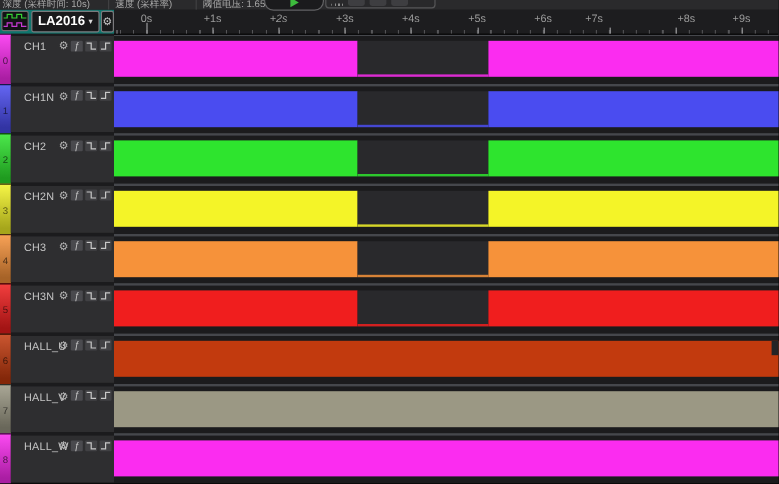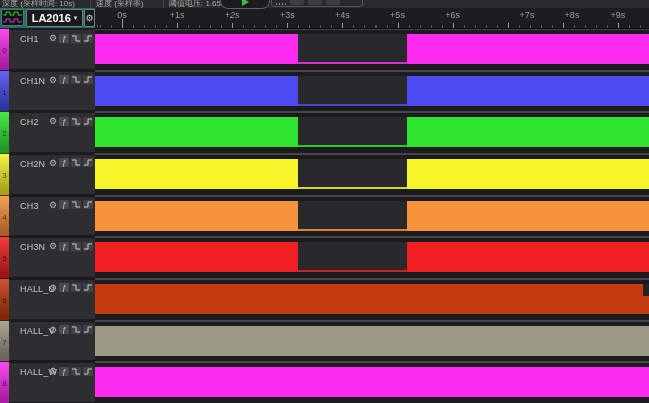--- a/index.html
+++ b/index.html
@@ -108,21 +108,21 @@
       <div class="rlabel" style="left: 137.2px; font-style: italic;">+2s</div>
       <div class="majortick" style="left: 192.3px; height: 5px;"></div>
       <div class="rlabel" style="left: 192.3px;">+3s</div>
       <div class="majortick" style="left: 247.4px; height: 5px;"></div>
       <div class="rlabel" style="left: 247.4px;">+4s</div>
       <div class="majortick" style="left: 302.5px; height: 5px;"></div>
       <div class="rlabel" style="left: 302.5px;">+5s</div>
       <div class="majortick" style="left: 357.6px; height: 5px;"></div>
       <div class="rlabel" style="left: 357.6px;">+6s</div>
       <div class="majortick" style="left: 412.7px; height: 5px;"></div>
-      <div class="rlabel" style="left: 432px;">+7s</div>
+      <div class="rlabel" style="left: 400px;">+7s</div>
       <div class="majortick" style="left: 467.8px; height: 5px;"></div>
       <div class="rlabel" style="left: 477px;">+8s</div>
       <div class="majortick" style="left: 522.9px; height: 5px;"></div>
       <div class="rlabel" style="left: 522.9px;">+9s</div>
     </div>
 
   <div class="rows" id="rows">
       <div class="row" style="top: 0px; height: 41.66px;">
         <div class="wavesep"></div>
         <div class="strip" style="background-color:#fb2cf0">

